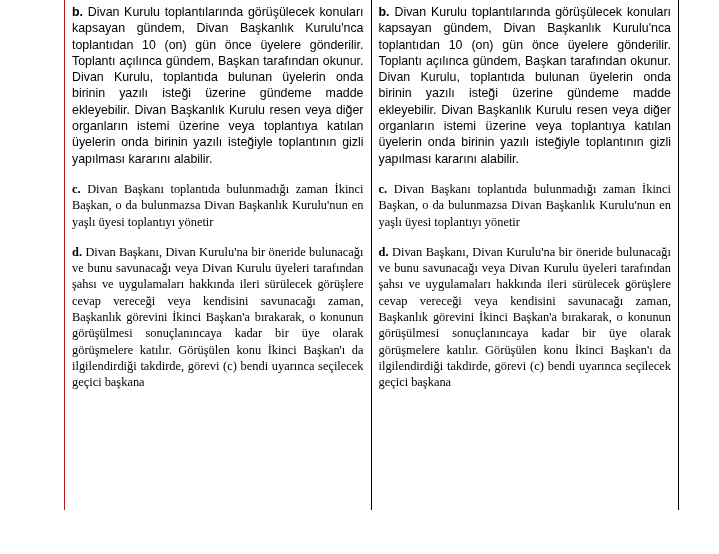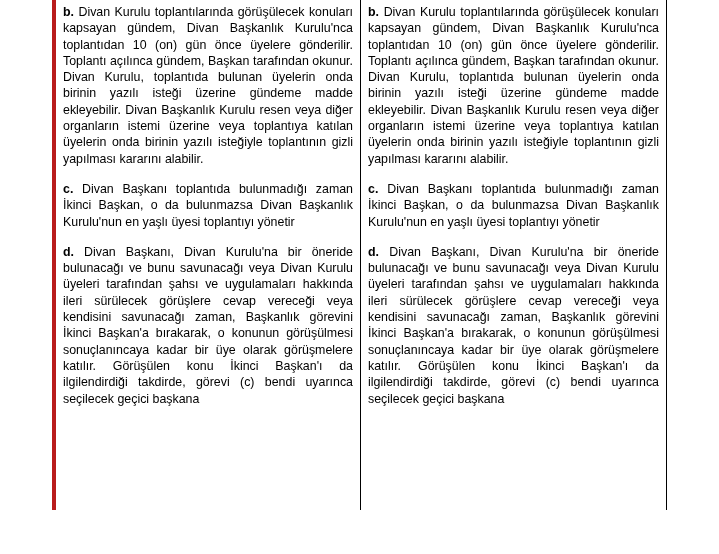--- a/index.html
+++ b/index.html
@@ -15,26 +15,26 @@
     overflow: hidden;
   }
   .page {
     position: relative;
     width: 719px;
     height: 554px;
     background: #ffffff;
   }
   .doc-table {
     position: absolute;
-    left: 52px;
+    left: 64px;
     top: 0px;
     width: 615px;
     height: 510px;
     display: flex;
-    border-left: 4px solid #b91c1c;
+    border-left: 1px solid #b91c1c;
     border-right: 1px solid #000000;
     box-sizing: border-box;
   }
   .cell {
     box-sizing: border-box;
     padding: 4px 7px 0 7px;
     width: 50%;
   }
   .cell.left {
     border-right: 1px solid #000000;
@@ -42,20 +42,21 @@
   .para {
     font-size: 12.4px;
     line-height: 16.3px;
     text-align: justify;
     text-justify: inter-word;
     margin: 0 0 0 0;
     hyphens: none;
   }
   .para + .para {
     margin-top: 14px;
+    font-family: Liberation Serif, serif;
   }
   .para b {
     font-weight: bold;
   }
   .lead {
     font-weight: bold;
   }
 </style>
 </head>
 <body>

